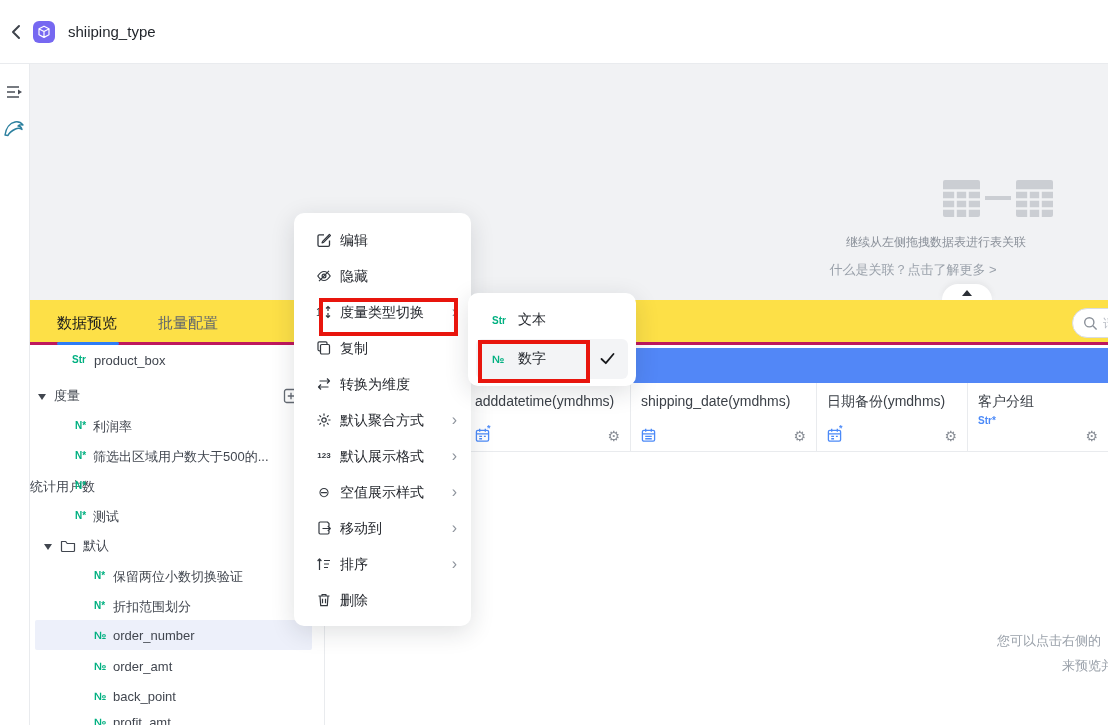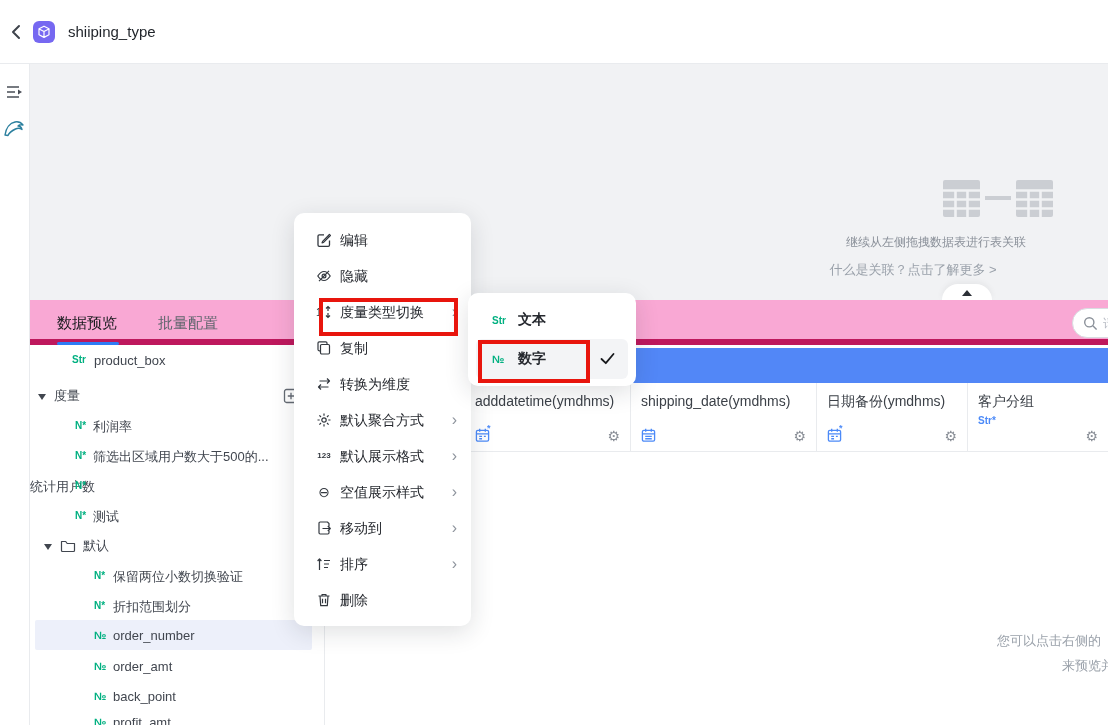--- a/index.html
+++ b/index.html
@@ -28,21 +28,21 @@
   .sql-kebab { position:absolute; left:176px; top:0; line-height:34px; font-size:15px; color:#646a73; cursor:pointer; letter-spacing:0; }
 
   .relation-illu { position:absolute; left:883px; top:115px; width:160px; height:40px; }
   .relation-msg { position:absolute; left:770px; top:170px; width:226px; text-align:right; font-size:12px; color:#8a9099; white-space:nowrap; }
   .relation-link { position:absolute; left:770px; top:197px; width:226px; text-align:center; font-size:13px; color:#9aa1aa; cursor:pointer; white-space:nowrap; }
   .collapse-handle { position:absolute; left:912px; top:220px; width:50px; height:16px; background:#fff; border-radius:25px 25px 0 0; box-shadow:0 -2px 6px rgba(31,35,41,.06); cursor:pointer; }
   .collapse-handle .tri { position:absolute; left:20px; top:6px; width:0; height:0; border-left:5px solid transparent; border-right:5px solid transparent; border-bottom:6px solid #2b2f36; }
 
   
   .panel { position:absolute; left:30px; top:300px; width:1078px; height:425px; background:#fff; }
-  .tabsbar { position:absolute; left:0; top:0; width:1078px; height:45px; border-bottom:6px solid #be185d; background:#f9a8d4; }
+  .tabsbar { position:absolute; left:0; top:0; width:1078px; height:45px; border-bottom:3px solid #be185d; background:#fde047; }
   .tab { position:absolute; top:0; height:45px; line-height:45px; font-size:15px; cursor:pointer; }
   .tab.active { color:#17191c; }
   .tab.inactive { color:#5f656d; }
   .tab-underline { position:absolute; left:27px; top:42px; width:62px; height:3px; background:#2e7cf6; border-radius:2px; }
 
   
   .tree { position:absolute; left:0; top:45px; width:295px; height:380px; border-right:1px solid #e9ebee; overflow:hidden; background:#fff; }
   .trow { position:absolute; left:0; width:295px; height:30px; line-height:30px; cursor:pointer; white-space:nowrap; }
   .trow.selected { left:5px; width:277px; background:#edf0fa; border-radius:2px; }
   .tlabel { font-size:13px; color:#41464f; }
@@ -79,21 +79,21 @@
   .mrow .mic-txt { position:absolute; left:20px; top:0; width:20px; height:36px; line-height:36px; text-align:center; color:#33383f; font-weight:bold; }
   .mrow .mlabel { position:absolute; left:46px; top:0; line-height:36px; font-size:14px; color:#25282e; white-space:nowrap;text-align:center; }
   .mrow .mchev { position:absolute; right:14px; top:0; line-height:36px; font-size:16px; color:#8f959e; }
 
   
   .sub-menu { position:absolute; left:468px; top:293px; width:168px; height:93px; background:#fff; border-radius:10px; box-shadow:0 6px 24px rgba(31,35,41,.14); z-index:22; }
   .srow { position:absolute; left:8px; width:152px; height:36px; cursor:pointer; border-radius:6px; }
   .srow.checked { height:40px; background:#f3f4f6; }
   .srow .sglyph { position:absolute; left:16px; top:0; height:100%; display:flex; align-items:center; font-weight:bold; color:#00b080; font-size:10px; }
   .srow .sglyph.num { font-size:11px; }
-  .srow .slabel { position:absolute; left:42px; top:0; height:100%; display:flex; align-items:center; font-size:14px; color:#25282e;font-weight:bold; }
+  .srow .slabel { position:absolute; left:42px; top:0; height:100%; display:flex; align-items:center; font-size:14px; color:#25282e; }
   .srow .scheck { position:absolute; right:12px; top:11px; width:17px; height:17px; color:#17191c; }
 
   
   .red-box { position:absolute; border:4px solid #e8150d; z-index:30; pointer-events:none; }
   .red-box.b1 { left:319px; top:298px; width:139px; height:38px; }
   .red-box.b2 { left:478px; top:340px; width:112px; height:43px; }
 
   svg { display:block; }
 </style>
 </head>

